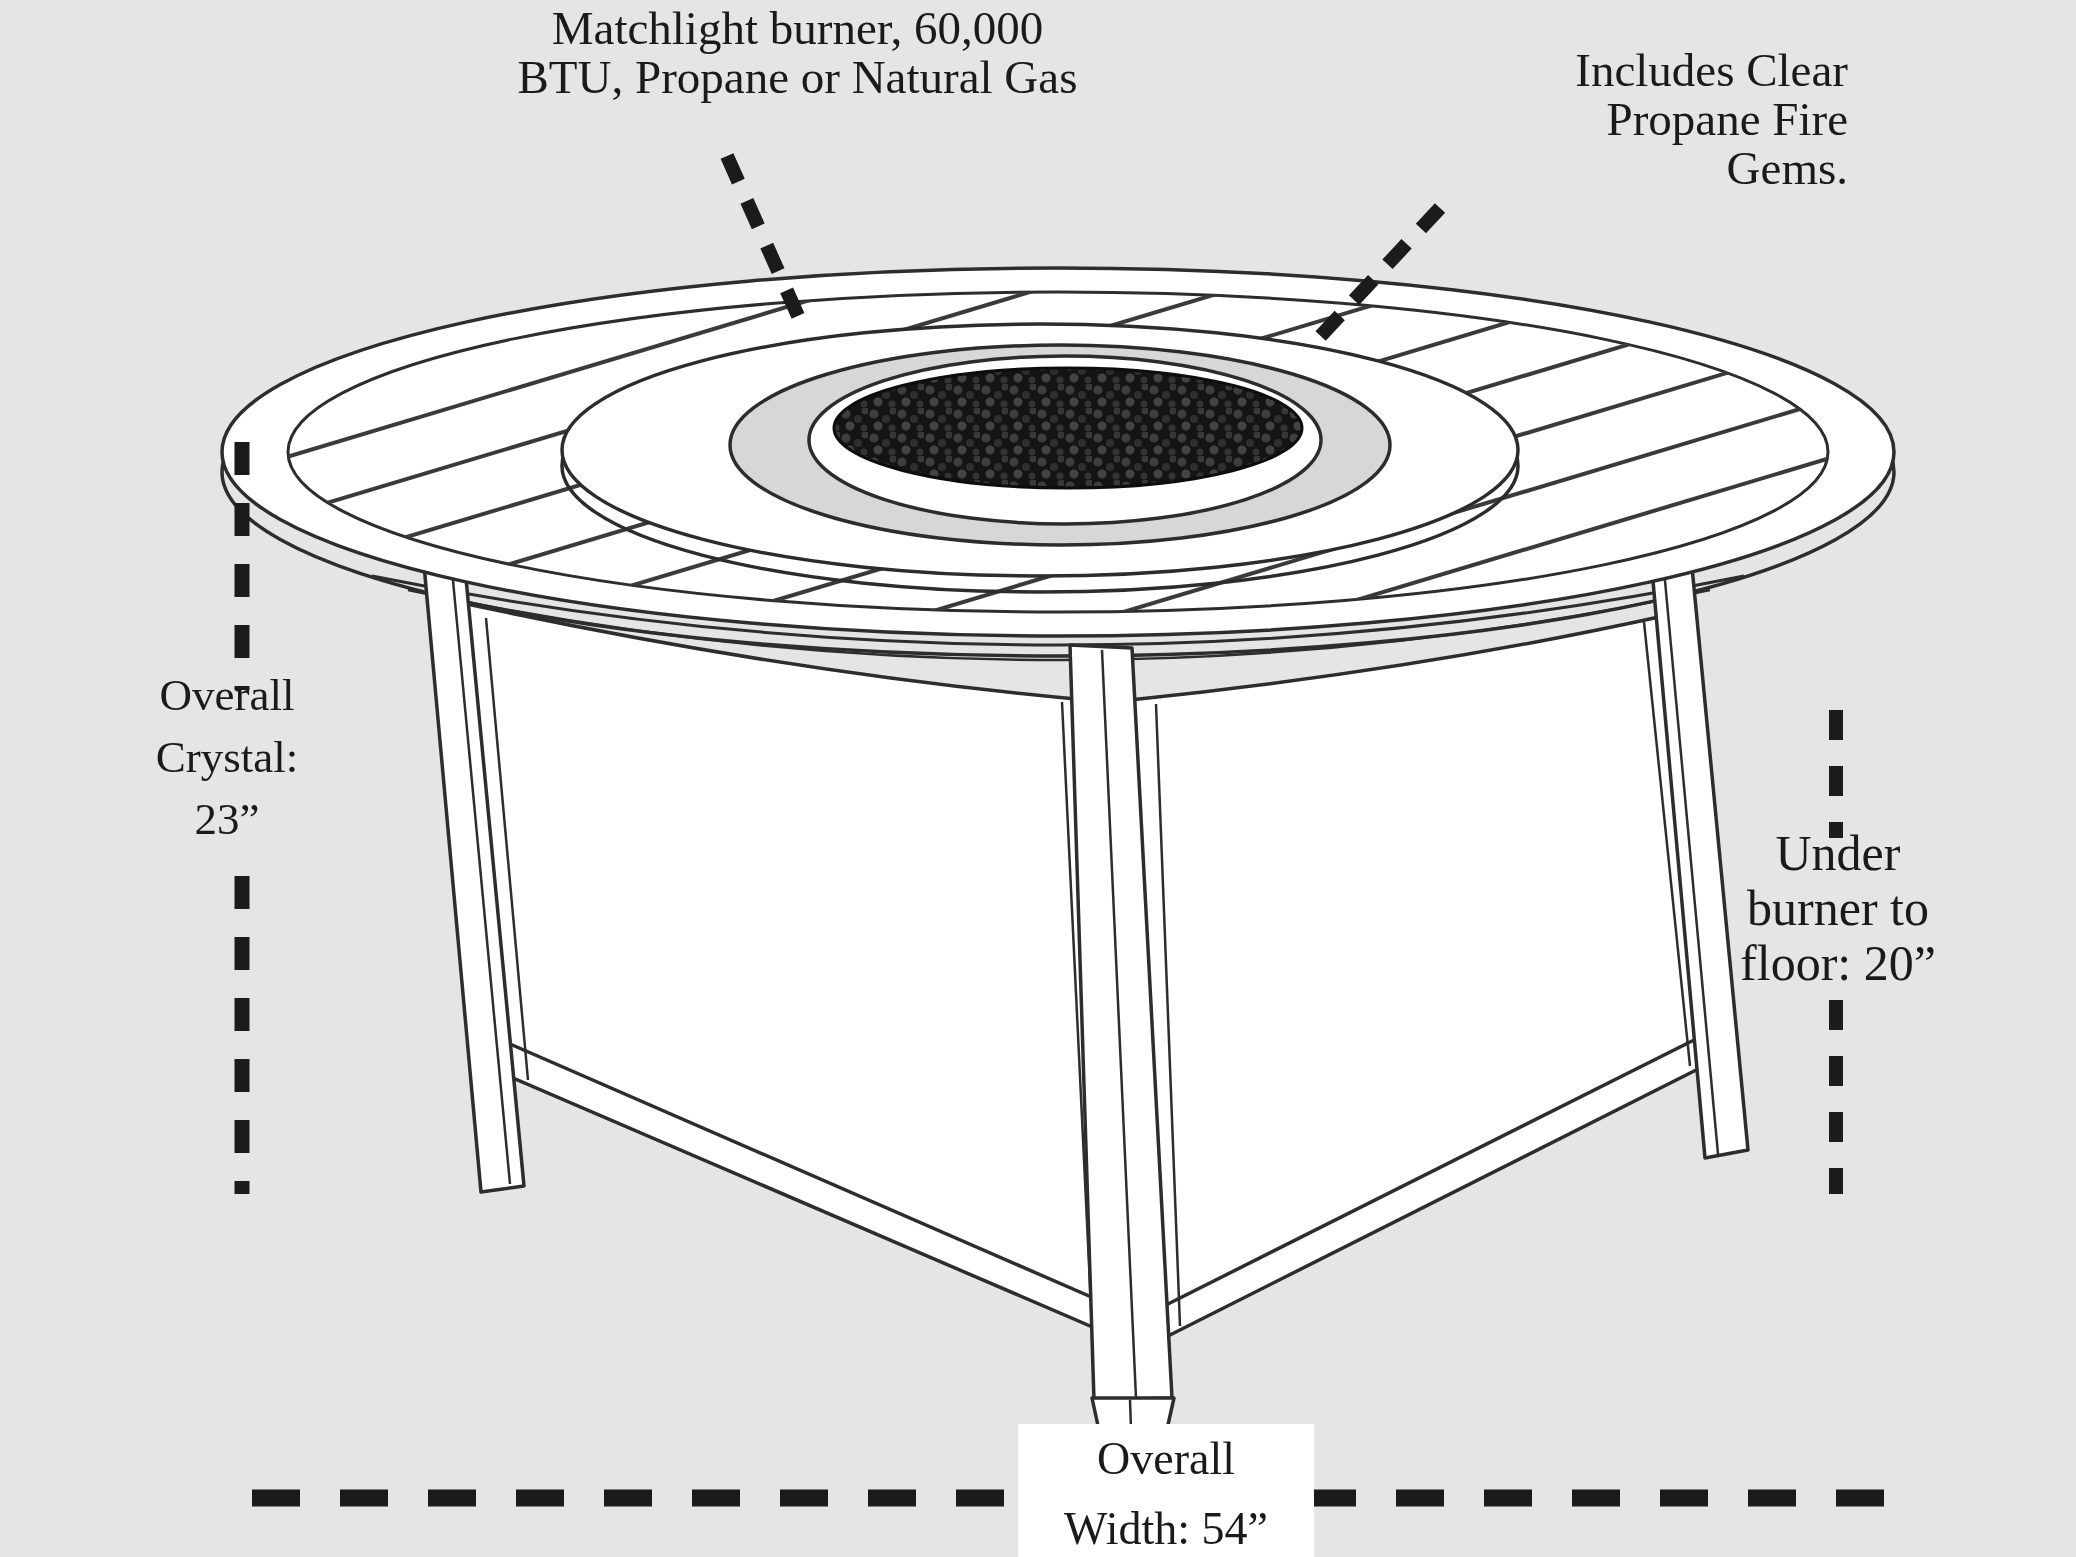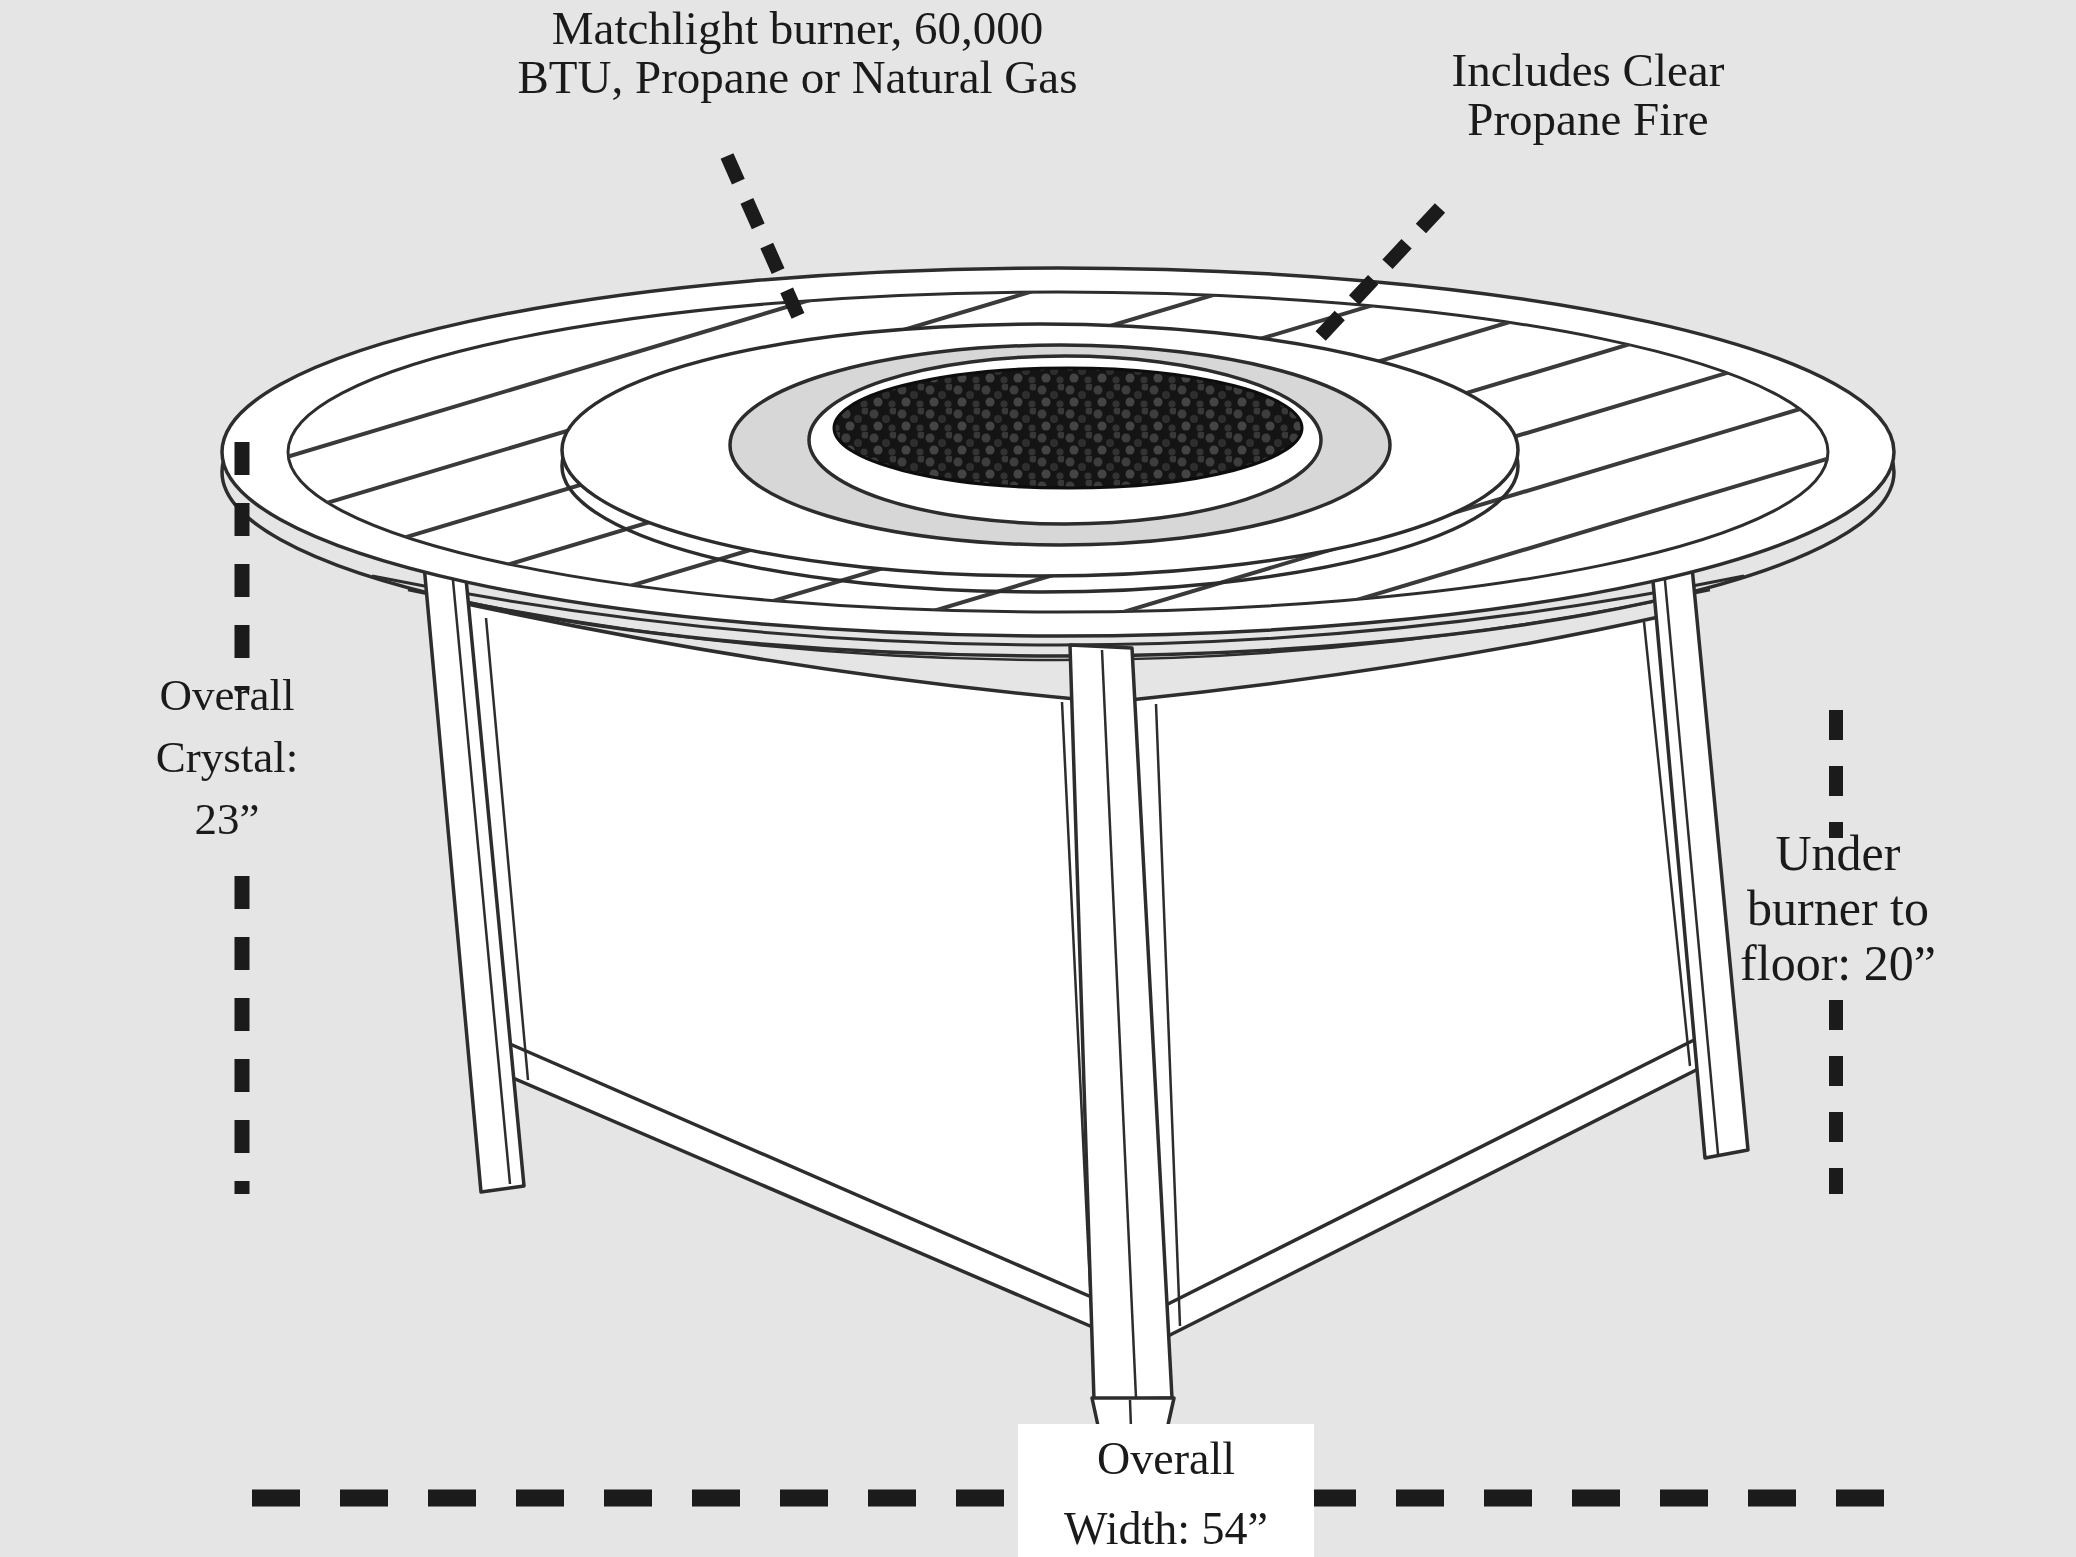--- a/index.html
+++ b/index.html
@@ -4,21 +4,21 @@
 <style>
   html,body{margin:0;padding:0;background:#ffffff;}
   .canvas{
     position:relative;width:2076px;height:1557px;background:#e5e5e5;
     font-family:"Liberation Serif", serif;color:#1a1a1a;overflow:hidden;
   }
   .illustration{position:absolute;left:0;top:0;}
   .label{position:absolute;text-align:center;}
   .label span{display:block;white-space:nowrap;}
   .label-burner{left:325px;top:4px;width:945px;font-size:47px;line-height:49px;}
-  .label-gems{left:1388px;top:46px;width:400px;font-size:47px;line-height:49px;}
+  .label-gems{left:1448px;top:46px;width:400px;font-size:47px;line-height:49px;text-align:right;}
   .label-height{left:87px;top:664px;width:280px;font-size:45px;line-height:62px;}
   .label-under{left:1700px;top:826px;width:276px;font-size:50px;line-height:55px;}
   .label-width{left:1018px;top:1424px;width:284px;font-size:46px;line-height:70px;background:#ffffff;padding:0 6px;}
 </style>
 </head>
 <body>
 
 <div class="canvas">
 
   <svg class="illustration" width="2076" height="1557" viewBox="0 0 2076 1557">
@@ -109,20 +109,21 @@
   </svg>
 
   <div class="label label-burner">
     <span>Matchlight burner, 60,000</span>
     <span>BTU, Propane or Natural Gas</span>
   </div>
 
   <div class="label label-gems">
     <span>Includes Clear</span>
     <span>Propane Fire</span>
+    <span>Gems.</span>
   </div>
 
   <div class="label label-height">
     <span>Overall</span>
     <span>Crystal:</span>
     <span>23”</span>
   </div>
 
   <div class="label label-under">
     <span>Under</span>

